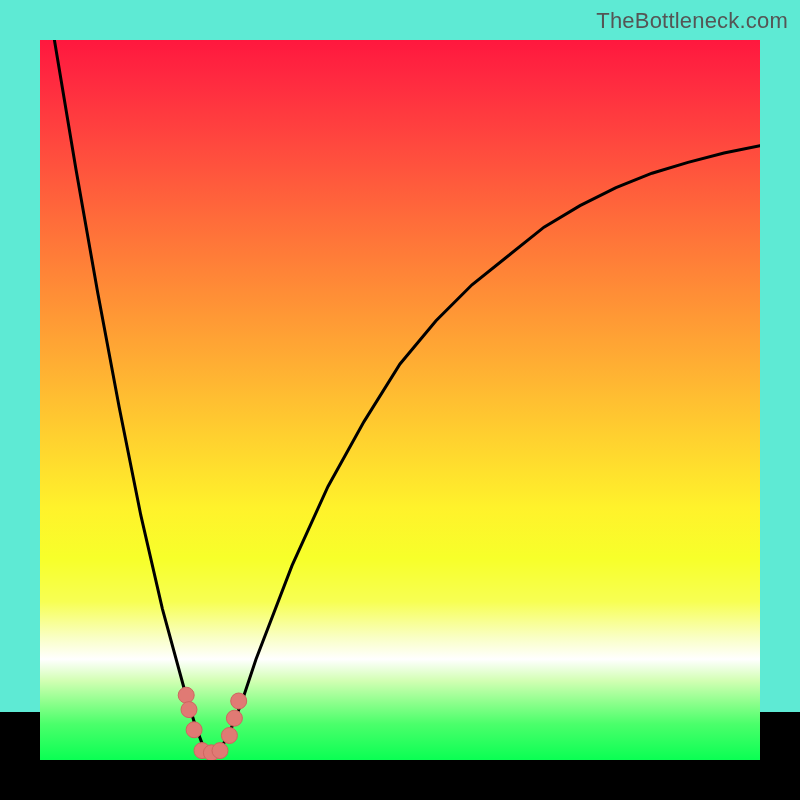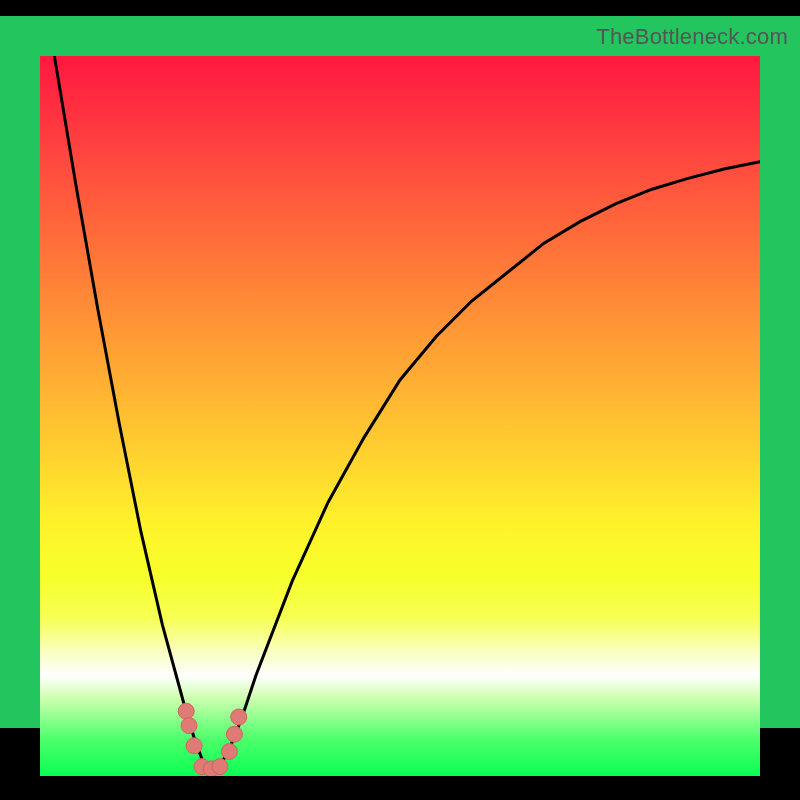--- a/index.html
+++ b/index.html
@@ -6,23 +6,23 @@
     margin: 0;
     padding: 0;
     width: 800px;
     height: 800px;
     overflow: hidden;
     background: #000;
     font-family: Arial, Helvetica, sans-serif;
   }
   .frame {
     position: absolute;
-    left: 0; top: 16px;
+    left: 0; top: 0;
     width: 800px; height: 712px;
-    background: #22c55e;
+    background: #5eead4;
   }
   .plot-area {
     position: absolute;
     left: 40px;
     top: 40px;
     width: 720px;
     height: 720px;
     overflow: hidden;
   }
   .gradient-bg {

